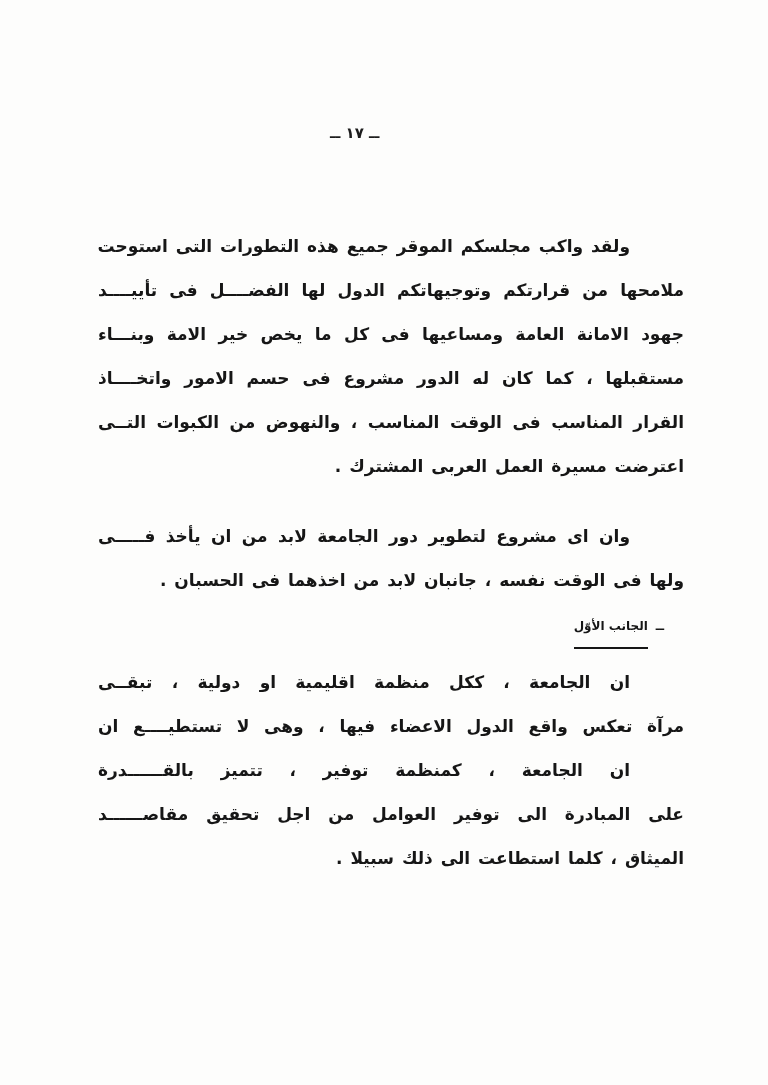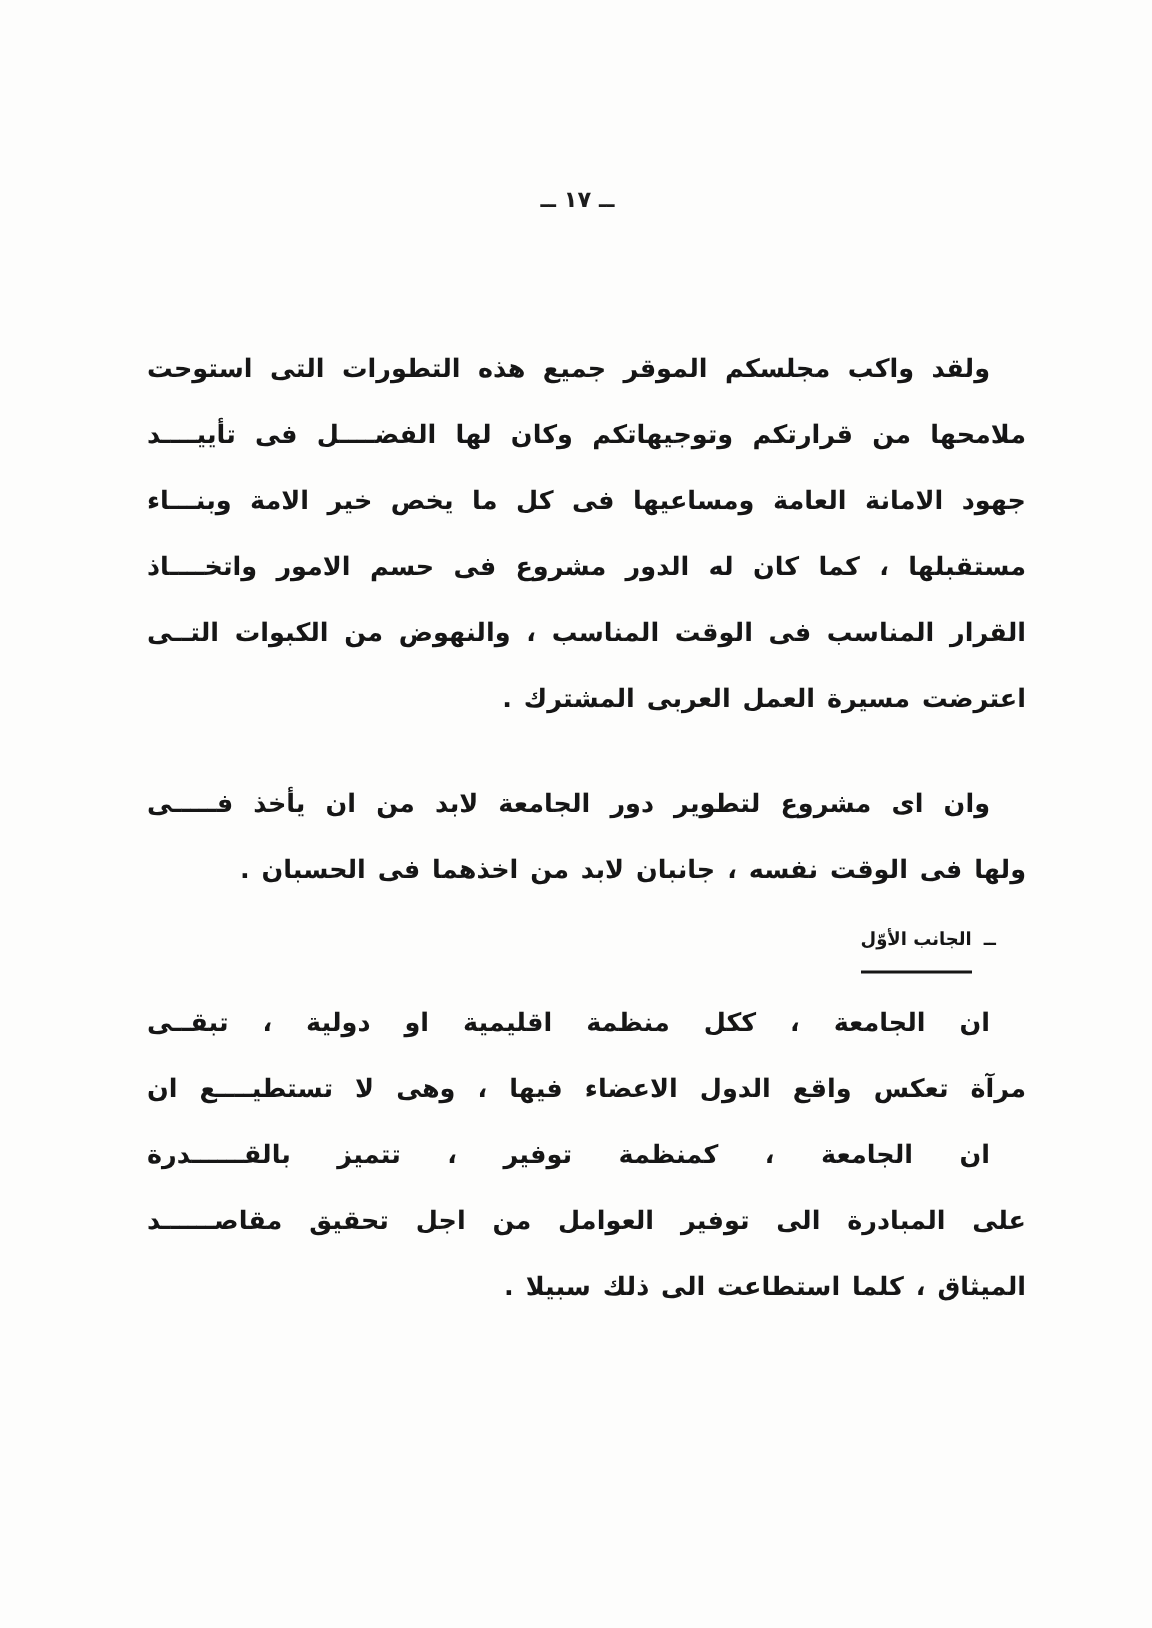--- a/index.html
+++ b/index.html
@@ -15,21 +15,21 @@
     overflow: hidden;
     direction: rtl;
     font-family: "DejaVu Sans", sans-serif;
     color: #161616;
   }
   .page-number {
     position: absolute;
     top: 124px;
     left: 330px;
     width: 110px;
-    text-align: center;
+    text-align: left;
     direction: rtl;
     font-size: 15px;
     font-weight: 700;
     letter-spacing: 3px;
     color: #1c1c1c;
   }
   .text-block {
     position: absolute;
     top: 0;
     right: 84px;
@@ -45,21 +45,21 @@
     line-height: 44px;
     height: 44px;
     white-space: nowrap;
     overflow: hidden;
     text-align: justify;
     text-align-last: justify;
     word-spacing: 2px;
     color: #161616;
   }
   .line.first {
-    margin-right: 24px;
+    margin-right: 54px;
   }
   .line.last {
     text-align: left;
     text-align-last: right;
   }
   .gap-para { margin-top: 26px; }
   .heading {
     margin-top: 10px;
     margin-right: 20px;
     margin-bottom: 10px;
@@ -84,21 +84,21 @@
 <body>
 
 <div class="sheet">
 
   <div class="page-number">ــ ١٧ ــ</div>
 
   <div class="text-block">
 
     <div class="para">
       <div class="line first">ولقد واكب مجلسكم الموقر جميع هذه التطورات التى استوحت</div>
-      <div class="line">ملامحها من قرارتكم وتوجيهاتكم وكان لها الفضــــل فى تأييــــد</div>
+      <div class="line">ملامحها من قرارتكم وتوجيهاتكم الدول لها الفضــــل فى تأييــــد</div>
       <div class="line">جهود الامانة العامة ومساعيها فى كل ما يخص خير الامة وبنـــاء</div>
       <div class="line">مستقبلها ، كما كان له الدور مشروع فى حسم الامور واتخــــاذ</div>
       <div class="line">القرار المناسب فى الوقت المناسب ، والنهوض من الكبوات التــى</div>
       <div class="line last">اعترضت مسيرة العمل العربى المشترك .</div>
     </div>
 
     <div class="para gap-para">
       <div class="line first">وان اى مشروع لتطوير دور الجامعة لابد من ان يأخذ فـــــى</div>
       <div class="line last">ولها فى الوقت نفسه ، جانبان لابد من اخذهما فى الحسبان .</div>
     </div>

